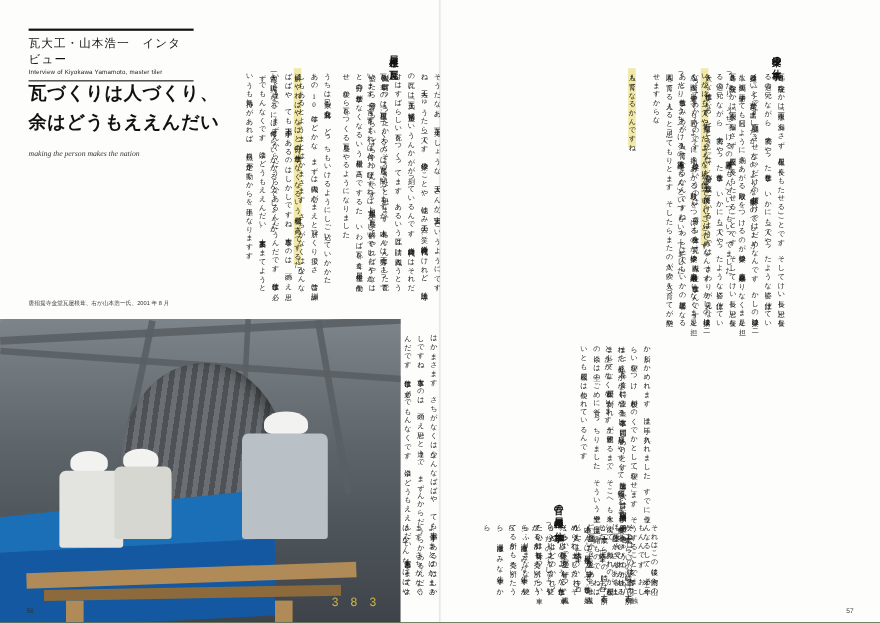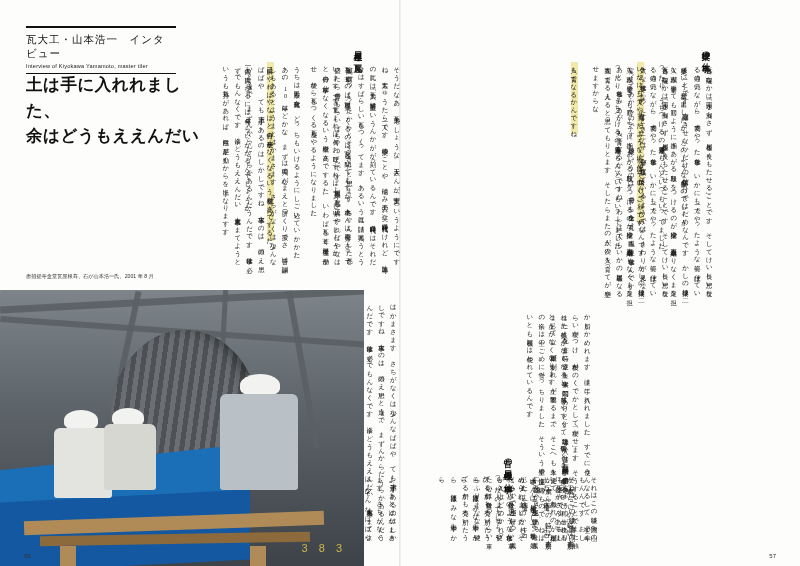--- a/index.html
+++ b/index.html
@@ -112,22 +112,23 @@
   <div class="page page-left">
 
     <div class="hdr">
       <div class="rule"></div>
       <div class="ja">瓦大工・山本浩一　インタビュー</div>
       <div class="en">Interview of Kiyokawa Yamamoto, master tiler</div>
       <div class="rule2"></div>
     </div>
 
     <div class="title">
-      <div class="l">土は手に入れれました、</div>
+      <div class="l">瓦づくりは人づくり、</div>
       <div class="l">余はどうもええんだい</div>
+      <div class="en">making the person makes the nation</div>
     </div>
 
     <div class="caption-left">唐招提寺金堂瓦屋根葺、右が山本浩一氏、2001 年 8 月</div>
 
     <div class="col-block vhead" id="lp-head1">屋根屋と瓦屋</div>
     <div class="col-block vcol" id="lp-col1">瓦を葺くのは「屋根屋」、つくるのは「瓦屋」と聞いてますが、山本さんは両方なさっています。一言で瓦すまれば何とお呼びすればよろしいでしょうか。</div>
     <div class="col-block vcol" id="lp-col2">そうだなあ、瓦大工でしょうな。大工さんが「宮大工」というようにですね、大工ちゅうたら一人です。棟梁のことや、他はみ大工の（笑）、鎌倉時代代だけれど、法隆寺の瓦には「瓦大工 橘富重」というんかがが刻っているんです。鎌倉時代にはそれだけはすばらしい瓦をつくってます。あるいう瓦は請け職人とうとう職人が何ぼつくったからとそうきたと思います。ちゃんとした瓦で盛いたら自分でもらいばちゃつんです。屋根屋も瓦屋も了解にやればやなはと自分の仕事がなくなるいう屋根や高さでするた。いわば瓦を葺く屋根屋で働かせ、後から瓦をつくる瓦屋もやるようになりました。</div>
     <div class="col-block vcol" id="lp-col3">
       <span></span>
     </div>

